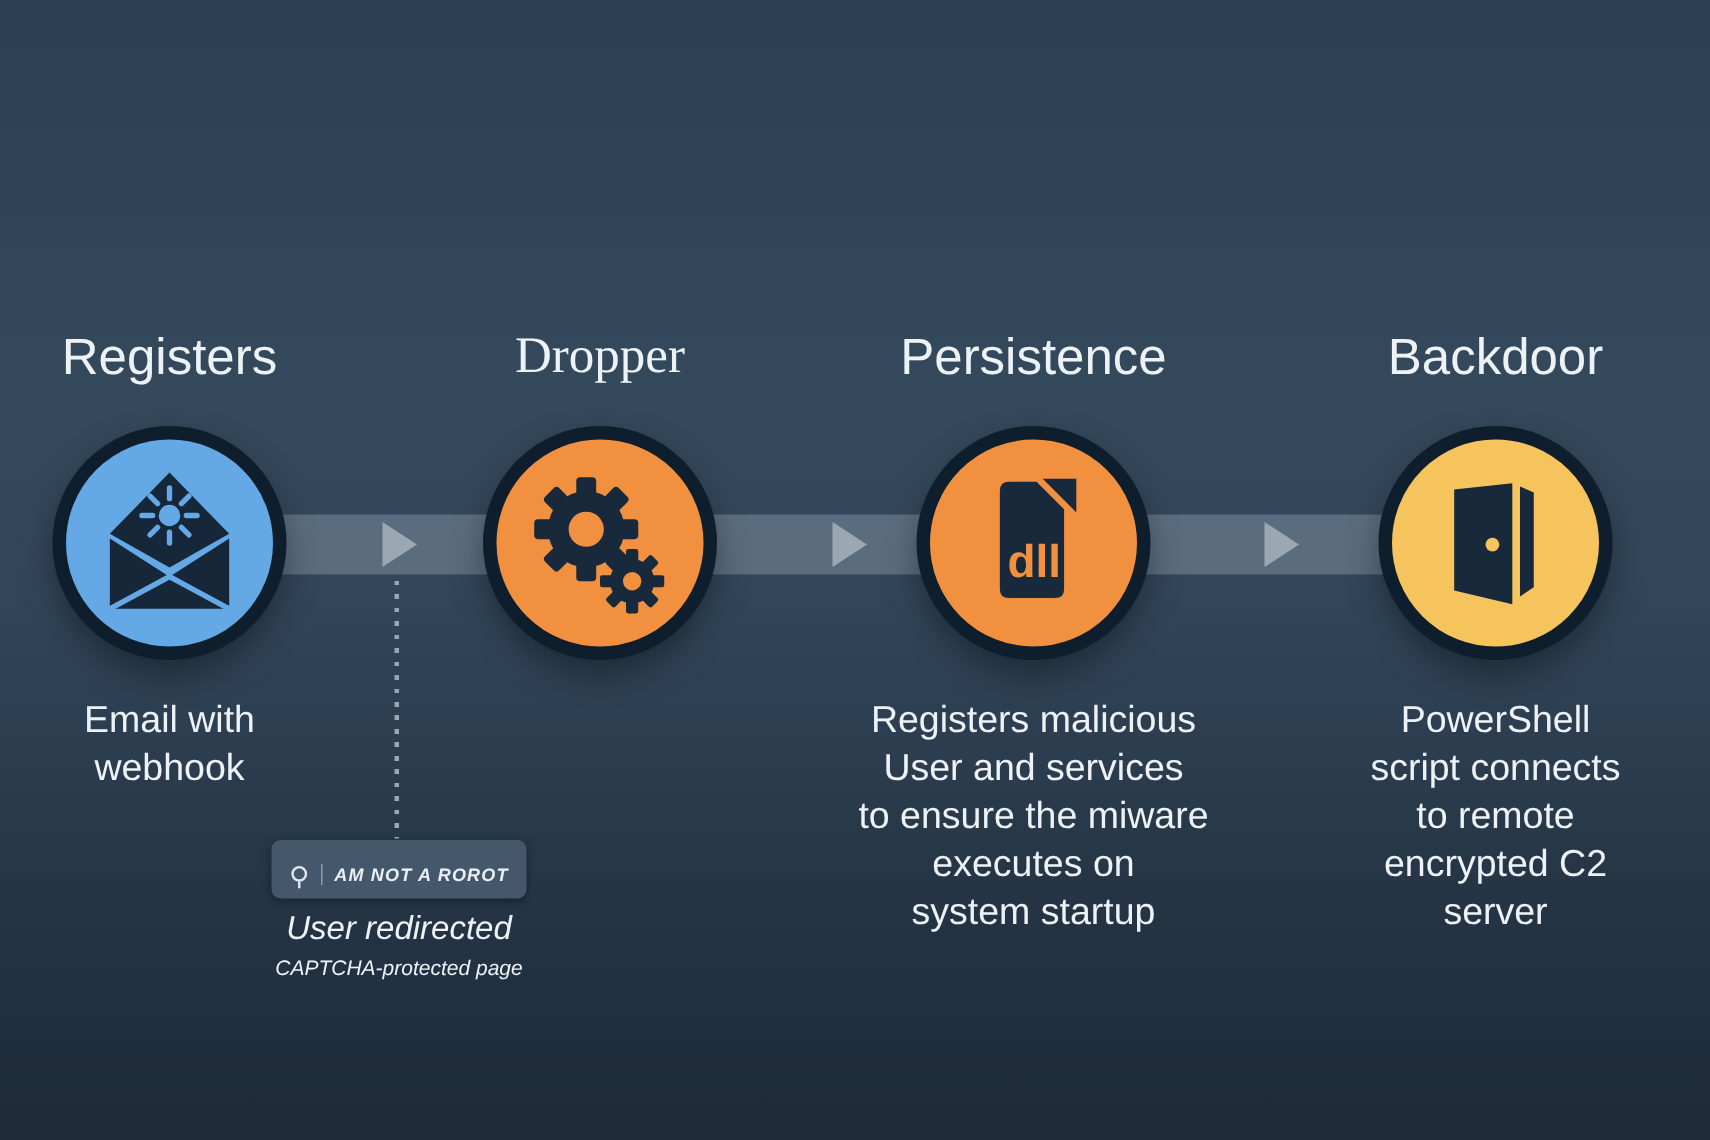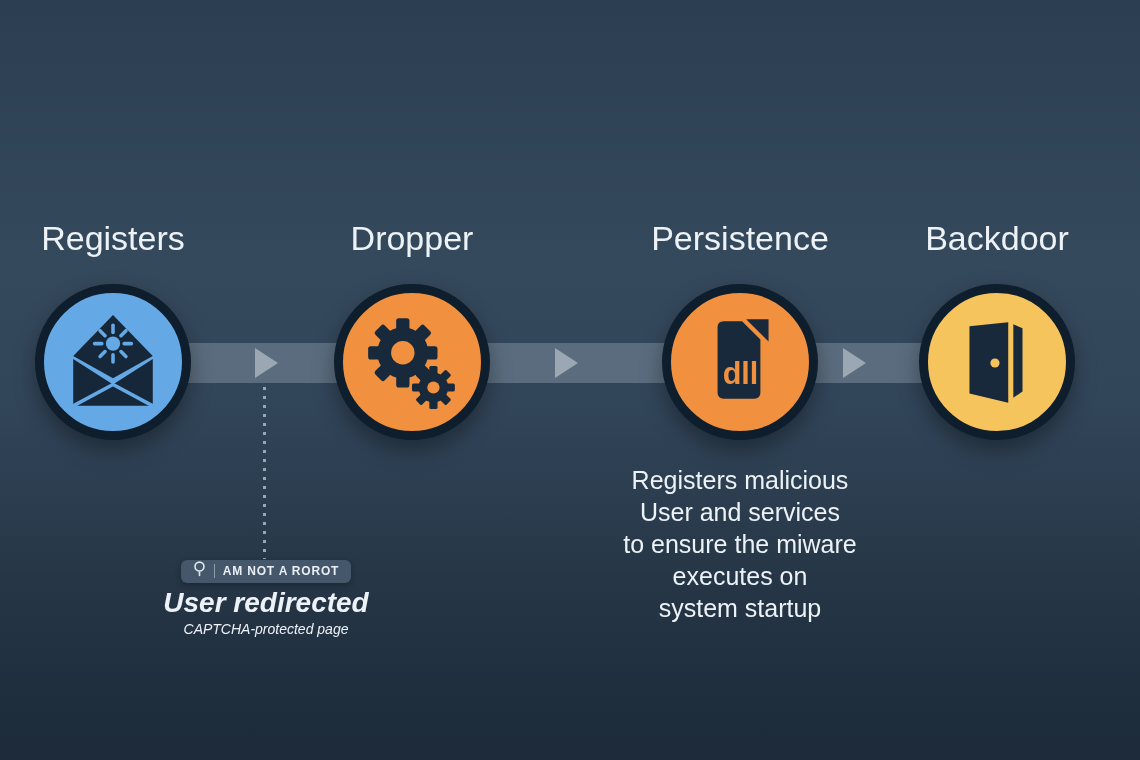--- a/index.html
+++ b/index.html
@@ -8,34 +8,34 @@
     background:linear-gradient(180deg,#2b3e52 0%,#35495c 34%,#32465a 52%,#253545 78%,#1c2a39 100%);
     font-family:"Liberation Sans","DejaVu Sans",sans-serif;color:#edf2f7;
   }
   .title{position:absolute;left:5px;top:72px;font-size:50px;font-weight:400;letter-spacing:-0.5px;white-space:nowrap;}
   .connector{position:absolute;left:108px;top:343px;width:892px;height:40px;background:rgba(203,220,233,0.26);z-index:1;}
   .arrow{position:absolute;top:348px;width:0;height:0;border-top:15px solid transparent;border-bottom:15px solid transparent;border-left:23px solid #9ba7b2;z-index:1;}
   .arrow.a1{left:255px;} .arrow.a2{left:555px;} .arrow.a3{left:843px;}
   .dotted-line{position:absolute;left:263px;top:387px;width:3px;height:172px;z-index:1;
     background:repeating-linear-gradient(180deg,#9aa7b3 0 3px,transparent 3px 9px);}
   .stage{position:absolute;top:218px;width:280px;display:flex;flex-direction:column;align-items:center;z-index:2;}
-  .stage.s1{left:-27px;} .stage.s2{left:272px;} .stage.s3{left:600px;} .stage.s4{left:857px;}
+  .stage.s1{left:-27px;} .stage.s2{left:260px;font-family:Liberation Serif, serif;} .stage.s3{left:549px;} .stage.s4{left:857px;}
   .stage-label{font-size:34px;line-height:40px;font-weight:400;}
   .circle{margin-top:26px;width:138px;height:138px;border-radius:50%;border:9px solid #0f1e2c;
     box-shadow:0 10px 22px rgba(0,0,0,0.35);display:flex;align-items:center;justify-content:center;text-align:right;}
   .circle svg{width:102px;height:102px;display:block;}
   .circle--blue{background:#64a9e5;} .circle--orange{background:#f1913f;} .circle--amber{background:#f6c45c;}
   .stage-desc{margin-top:24px;font-size:25px;line-height:32px;white-space:pre-line;text-align:center;}
   .captcha-note{position:absolute;left:96px;top:560px;width:340px;text-align:center;z-index:3;}
-  .captcha-badge{display:inline-flex;align-items:flex-end;gap:8px;background:#44576b;border-radius:6px;
-    padding:0 12px 5px;box-shadow:0 2px 6px rgba(0,0,0,0.3);}
+  .captcha-badge{display:inline-flex;align-items:flex-start;gap:8px;background:#44576b;border-radius:6px;
+    padding:16px 12px 5px;box-shadow:0 2px 6px rgba(0,0,0,0.3);font-style:italic;}
   .captcha-badge svg{width:13px;height:18px;display:block;}
   .badge-divider{width:1px;height:14px;background:rgba(233,239,245,0.45);}
   .badge-label{font-size:12px;font-weight:700;letter-spacing:0.8px;color:#e9eff5;white-space:nowrap;}
-  .caption-1{margin-top:7px;font-size:28px;line-height:26px;font-weight:700;font-style:italic;}
+  .caption-1{margin-top:7px;font-size:22px;line-height:26px;font-weight:400;font-style:italic;}
   .caption-2{font-size:14px;line-height:27px;font-weight:400;font-style:italic;}
 </style>
 </head>
 <body>
 
 <div class="canvas">
 
 
   <div class="connector"></div>
   <div class="arrow a1"></div>
@@ -56,20 +56,22 @@
           <line x1="42.2" y1="39.8" x2="37.3" y2="44.7"></line>
           <line x1="39" y1="32" x2="32" y2="32"></line>
           <line x1="42.2" y1="24.2" x2="37.3" y2="19.3"></line>
           <line x1="50" y1="21" x2="50" y2="14"></line>
           <line x1="57.8" y1="24.2" x2="62.7" y2="19.3"></line>
         </g>
         <polygon points="11,47 50,72 89,47 89,93 11,93" fill="#16273a"></polygon>
         <path d="M11,93 L50,72 L89,93" fill="none" stroke="#64a9e5" stroke-width="3.5"></path>
       </svg>
     </div>
+    <div class="stage-desc">Email with
+webhook</div>
   </div>
 
   <div class="stage s2">
     <div class="stage-label">Dropper</div>
     <div class="circle circle--orange">
       <svg viewBox="0 0 100 100">
         <g fill="#18293b">
           <g transform="translate(41,41)">
             <rect x="-6.5" y="-34" width="13" height="15" rx="2.5"></rect>
             <rect x="-6.5" y="-34" width="13" height="15" rx="2.5" transform="rotate(45)"></rect>
@@ -117,20 +119,25 @@
 
   <div class="stage s4">
     <div class="stage-label">Backdoor</div>
     <div class="circle circle--amber">
       <svg viewBox="0 0 100 100">
         <polygon points="23,15 61,11 61,90 23,81" fill="#18293b"></polygon>
         <polygon points="66,13 75,17 75,79 66,85" fill="#18293b"></polygon>
         <circle cx="48" cy="51" r="4.5" fill="#f6c45c"></circle>
       </svg>
     </div>
+    <div class="stage-desc">PowerShell
+script connects
+to remote
+encrypted C2
+server</div>
   </div>
 
   <div class="captcha-note">
     <div class="captcha-badge">
       <svg viewBox="0 0 16 22">
         <circle cx="8" cy="8" r="5.5" fill="none" stroke="#dfe7ee" stroke-width="2"></circle>
         <line x1="8" y1="15" x2="8" y2="19" stroke="#dfe7ee" stroke-width="2" stroke-linecap="round"></line>
       </svg>
       <span class="badge-divider"></span>
       <span class="badge-label">AM NOT A ROROT</span>

